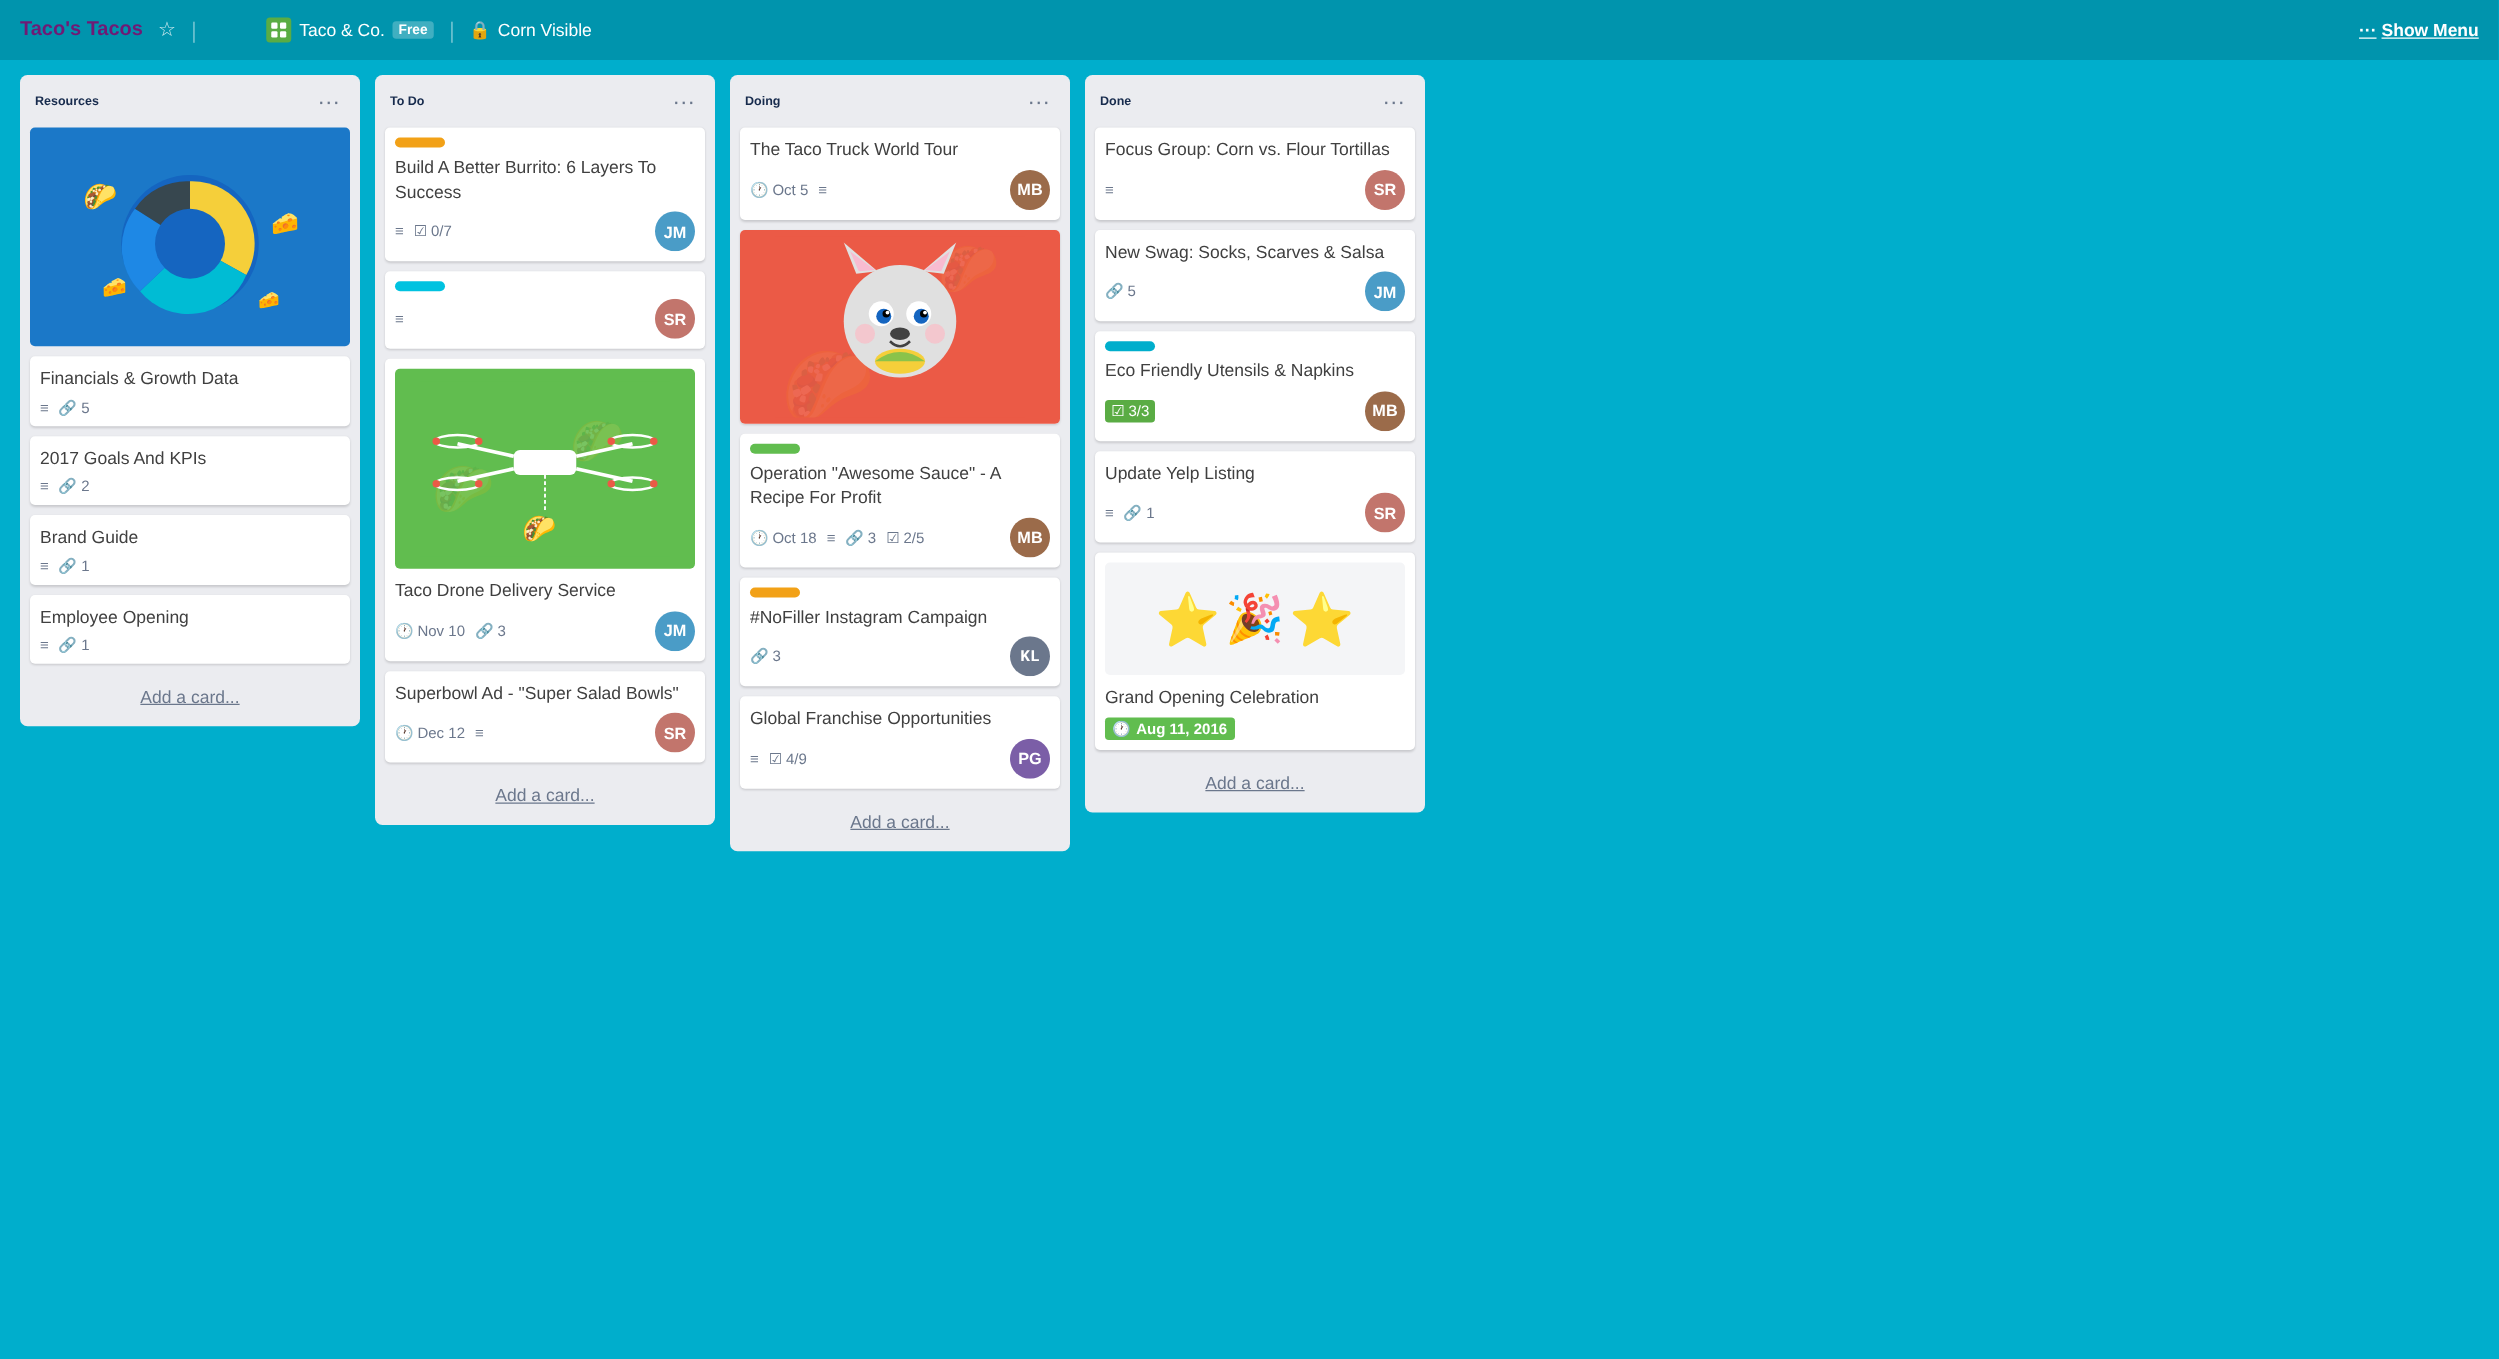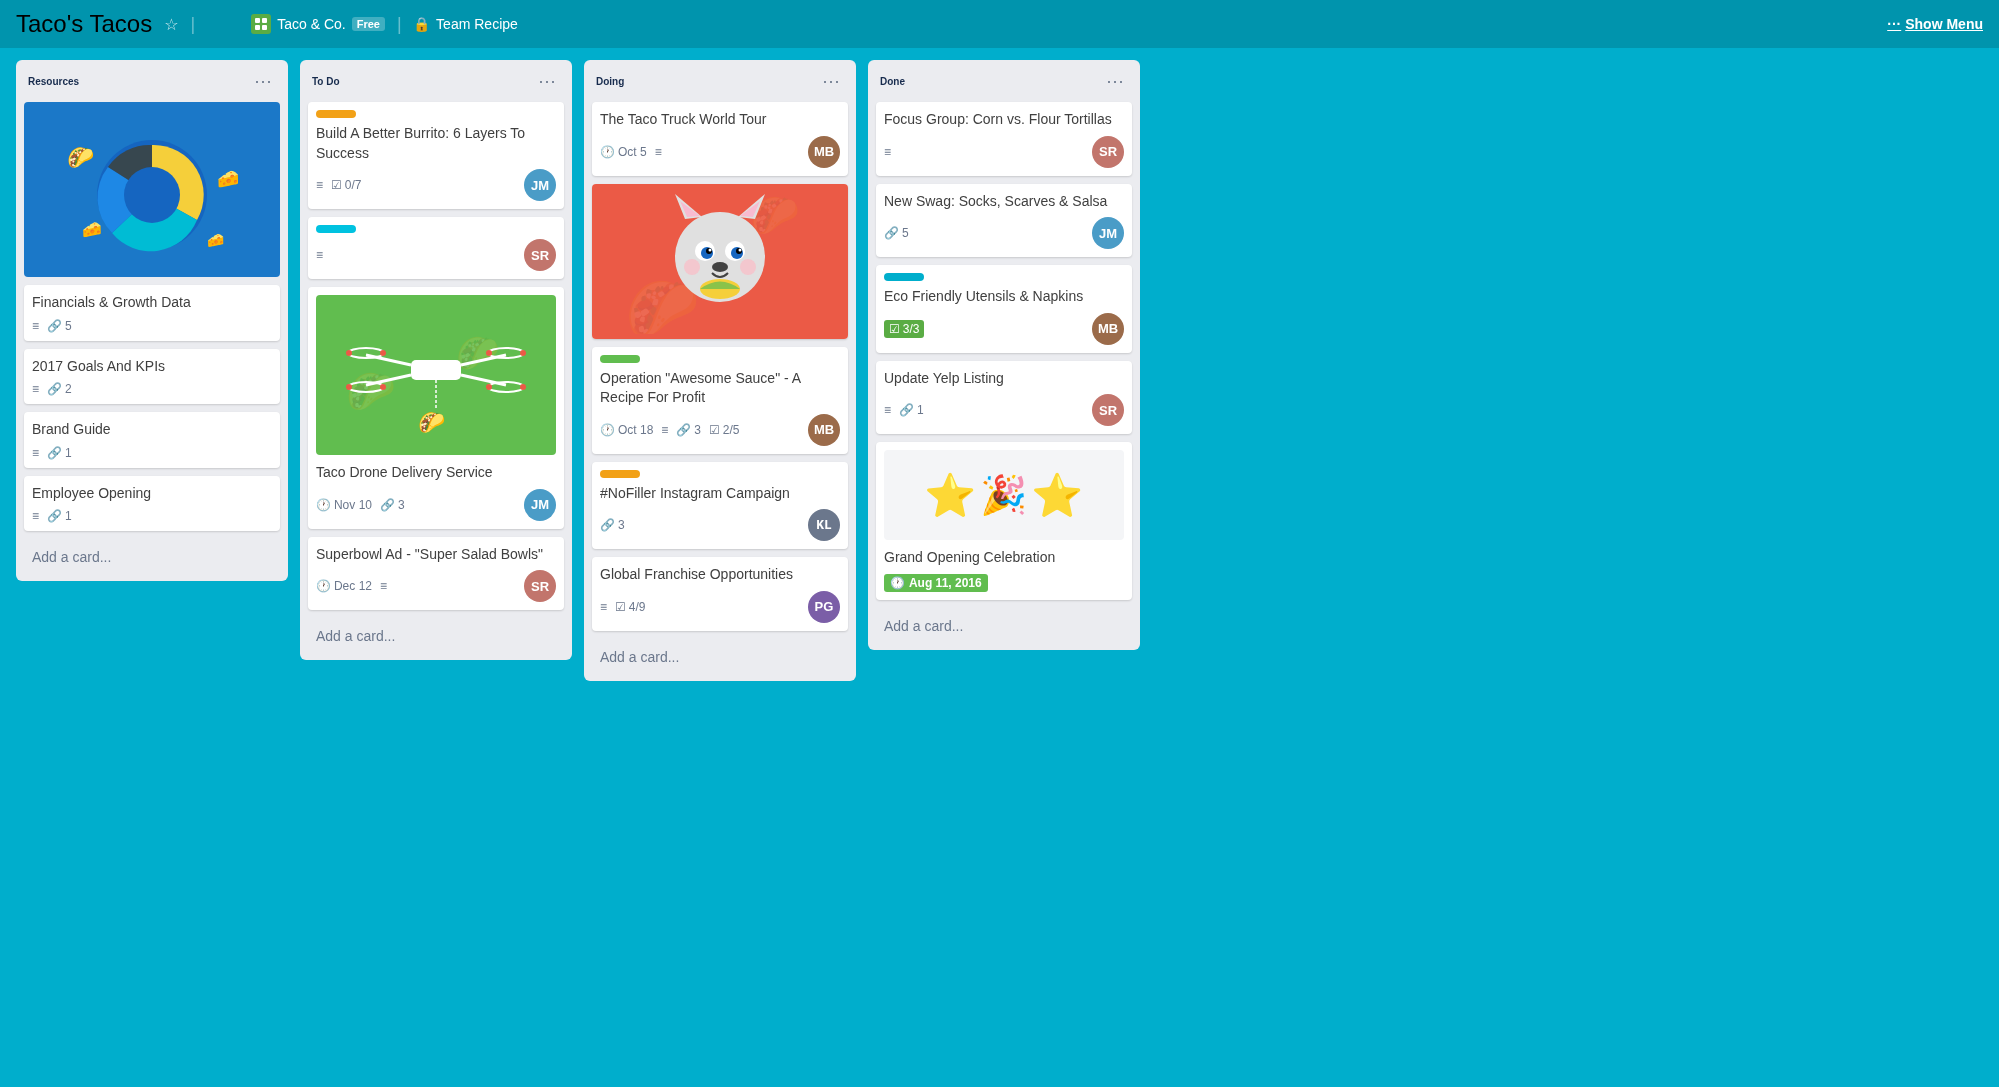--- a/index.html
+++ b/index.html
@@ -14,23 +14,23 @@
     .header {
       display: flex;
       align-items: center;
       padding: 0 16px;
       height: 48px;
       background: rgba(0,0,0,0.15);
       color: white;
       gap: 12px;
     }
     .header-title {
-      font-size: 24px;
-      font-weight: 400;
-      color: #000000;
+      font-size: 16px;
+      font-weight: 700;
+      color: #701a75;
     }
     .header-star {
       font-size: 16px;
       color: rgba(255,255,255,0.8);
       cursor: pointer;
     }
     .header-divider {
       color: rgba(255,255,255,0.4);
       font-size: 18px;
     }
@@ -208,29 +208,30 @@
       display: flex;
       align-items: center;
       gap: 3px;
       font-size: 12px;
       color: #6B778C;
     }
 
     
     .add-card-btn {
       width: 100%;
-      text-align: left;
+      text-align: center;
       background: none;
       border: none;
       cursor: pointer;
       padding: 6px 8px;
       border-radius: 4px;
       font-size: 14px;
       color: #6B778C;
       margin-top: 4px;
+      text-decoration: underline;
     }
 
     
     .resources-hero {
       width: 100%;
       height: 175px;
       border-radius: 4px;
       background: #1B78C8;
       margin-bottom: 8px;
       position: relative;
@@ -308,21 +309,21 @@
           <rect x="1" y="8" width="5" height="5" rx="1"></rect>
           <rect x="8" y="8" width="5" height="5" rx="1"></rect>
         </svg>
     </div>
     <span>Taco &amp; Co.</span>
     <span class="free-badge">Free</span>
   </div>
   <span class="header-divider">|</span>
   <div class="header-visibility">
     <span>🔒</span>
-    <span>Team Recipe</span>
+    <span>Corn Visible</span>
   </div>
   <div class="header-right">
     <button class="show-menu-btn">
       <span>···</span>
       <span>Show Menu</span>
     </button>
   </div>
 </header>
 
 <div class="board">

